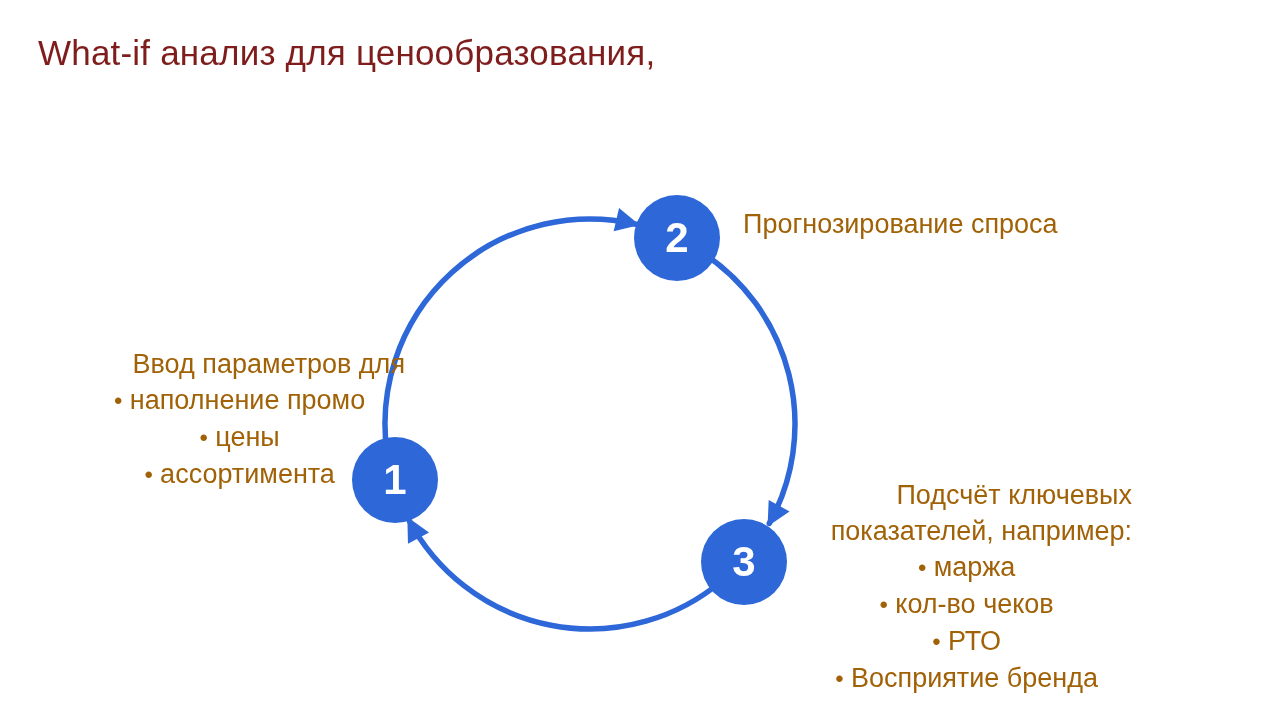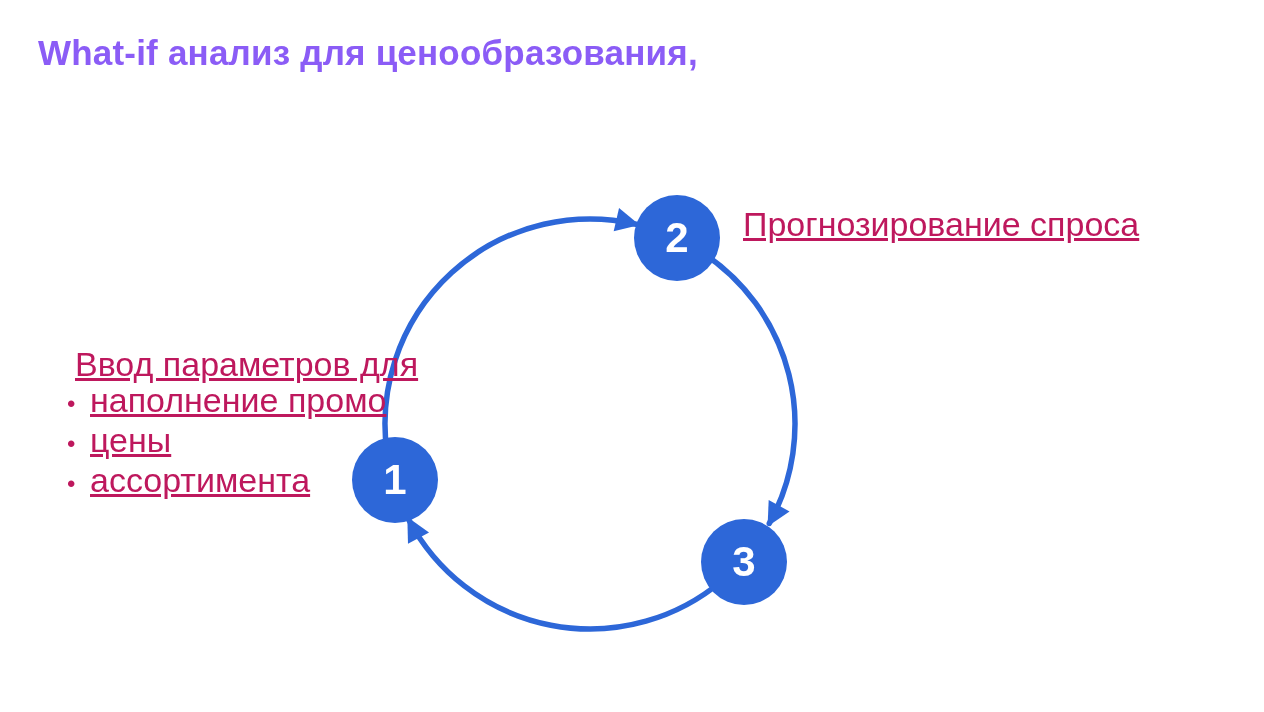--- a/index.html
+++ b/index.html
@@ -10,23 +10,23 @@
   }
   .slide {
     position: relative;
     width: 1264px; height: 712px;
     background: #ffffff;
   }
   .title {
     position: absolute;
     left: 38px; top: 28px;
     width: 900px;
-    color: #8b5cf6;
+    color: #7f1d1d;
     font-size: 35px;
-    font-weight: 700;
+    font-weight: 400;
     line-height: 50px;
     letter-spacing: 0.2px;
   }
   .title-line { display: block; }
 
   .cycle-svg {
     position: absolute;
     left: 0; top: 0;
     width: 1264px; height: 712px;
   }
@@ -48,32 +48,31 @@
     justify-content: center;
     font-size: 42px;
     font-weight: 700;
   }
   .node-1 { left: 352px; top: 437px; }
   .node-2 { left: 634px; top: 195px; }
   .node-3 { left: 701px; top: 519px; }
 
   .body-text {
     position: absolute;
-    color: #be185d;
-    font-size: 34px;
+    color: #a16207;
+    font-size: 27px;
     line-height: 36px;
-    text-decoration: underline;
   }
   .step2-label { left: 743px; top: 206px; white-space: nowrap; }
 
   .text-block { }
   .block-1 { left: 75px; top: 346px; width: 330px; }
   .block-3 { left: 802px; top: 477px; width: 330px; }
   .tb-heading-line { display: block; white-space: nowrap; text-align: right; }
-  .tb-bullets { list-style: none; margin-left: -8px; }
+  .tb-bullets { list-style: none; margin-left: -8px; text-align: center; }
   .tb-bullets li { white-space: nowrap; }
   .tb-bullets li::before {
     content: "\2022";
     display: inline-block;
     width: 23px;
     font-size: 24px;
   }
 </style>
 </head>
 <body>
@@ -109,14 +108,24 @@
 
   <div class="body-text text-block block-1">
     <span class="tb-heading-line">Ввод параметров для</span>
     <ul class="tb-bullets">
       <li>наполнение промо</li>
       <li>цены</li>
       <li>ассортимента</li>
     </ul>
   </div>
 
+  <div class="body-text text-block block-3">
+    <span class="tb-heading-line">Подсчёт ключевых</span>
+    <span class="tb-heading-line">показателей, например:</span>
+    <ul class="tb-bullets">
+      <li>маржа</li>
+      <li>кол-во чеков</li>
+      <li>РТО</li>
+      <li>Восприятие бренда</li>
+    </ul>
+  </div>
 
 </div>
 
 </body></html>

